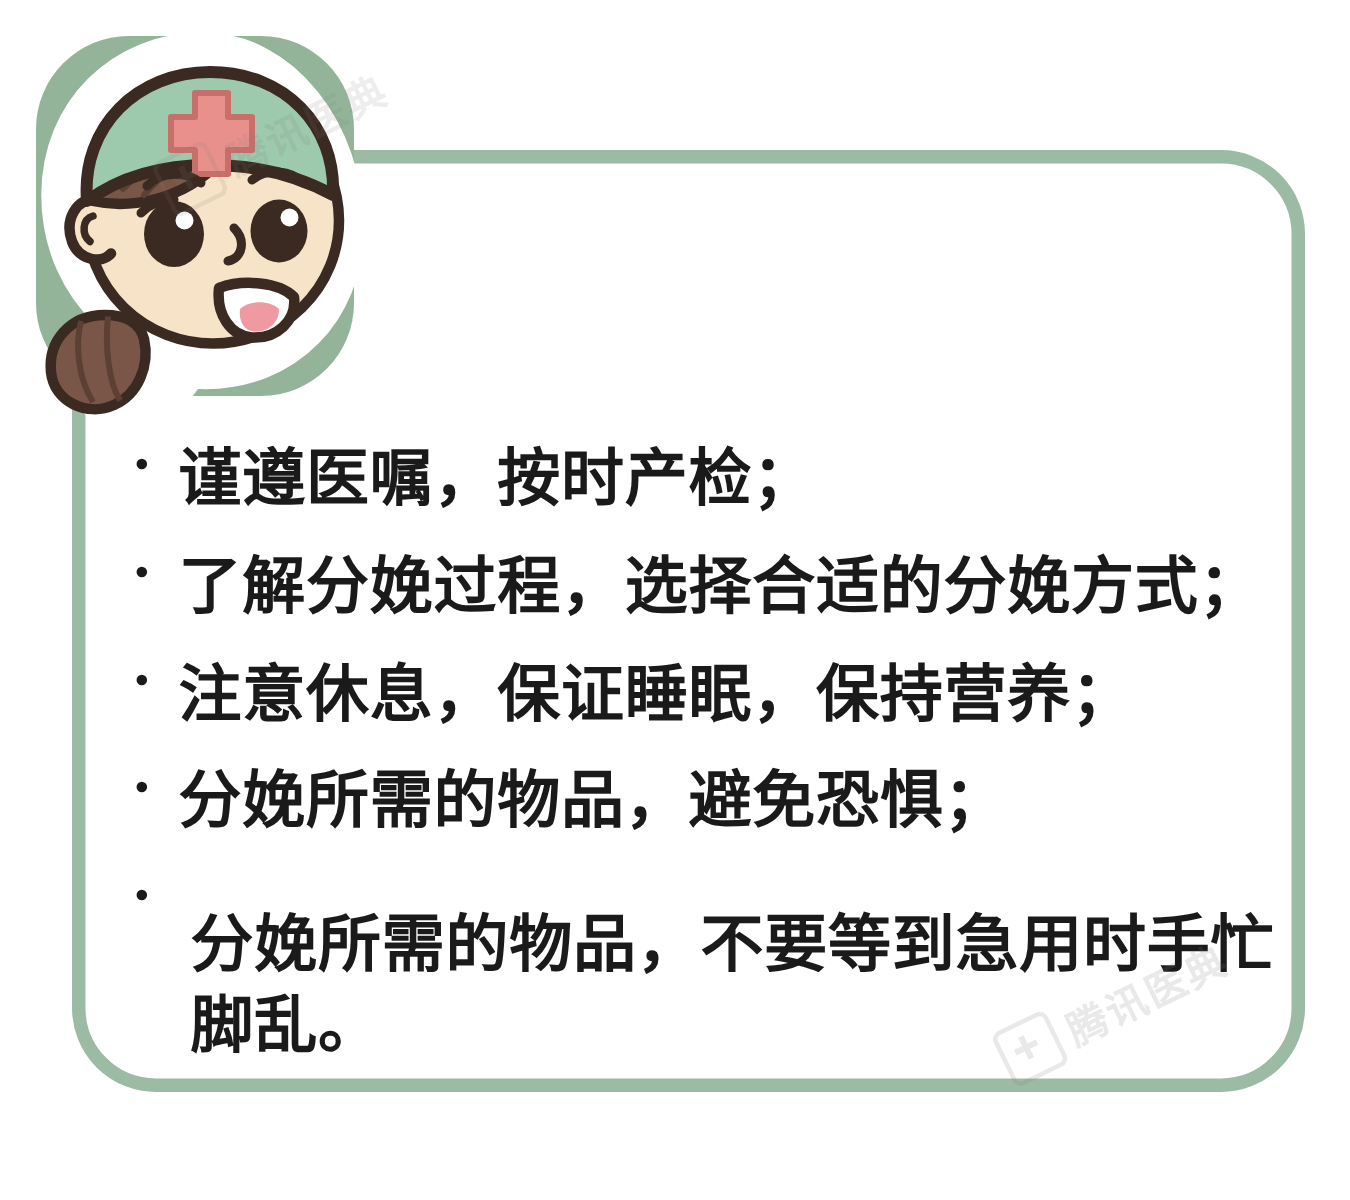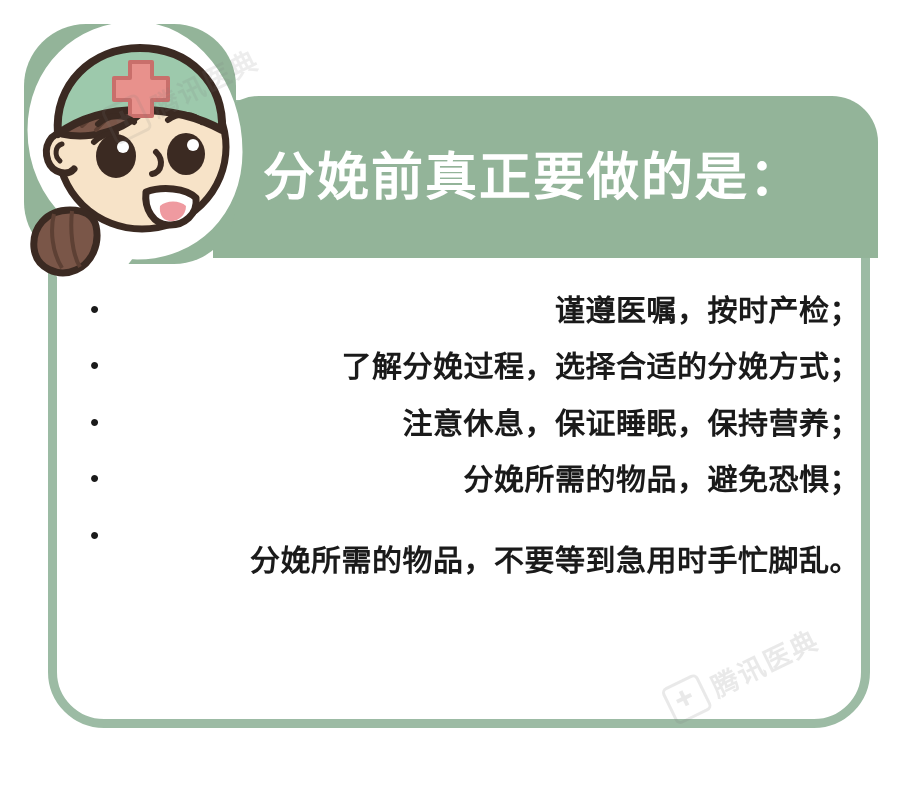--- a/index.html
+++ b/index.html
@@ -96,27 +96,26 @@
   .bullet-dot {
     flex: 0 0 auto;
     width: 29px;
     padding-top: 17px;
     font-size: 26px;
     line-height: 0;
     color: #1a1a1a;
   }
   .bullet-text {
     flex: 1 1 auto;
-    font-size: 30px;
+    font-size: 42px;
     font-weight: bold;
     color: #1a1a1a;
     line-height: 1.28;
     letter-spacing: 0.5px;
     font-family: "DejaVu Sans", "Liberation Sans", sans-serif;
-    text-align: right;
   }
   .bullet-text .line-2 {
     display: block;
     margin-top: 24px;
     margin-left: 8px;
   }
 
   
   .watermark {
     position: absolute;
@@ -162,23 +161,20 @@
   .wm-bottom { left: 660px; top: 690px; }
   .wm-top    { left: 100px; top: 110px; opacity: 0.13; }
 </style>
 </head>
 <body>
 
 <div id="poster">
 
   <div class="card"></div>
 
-  <div class="header-banner">
-    <div class="header-title">分娩前真正要做的是：</div>
-  </div>
 
   <div class="avatar-wrap">
     <div class="avatar-blob"></div>
     <svg class="avatar-svg" width="250" height="270" viewBox="0 0 250 270">
 
       <g>
         <path d="M125 16
                  C 70 16, 26 58, 26 116
                  C 26 150, 40 178, 60 197
                  C 52 214, 46 232, 48 246

